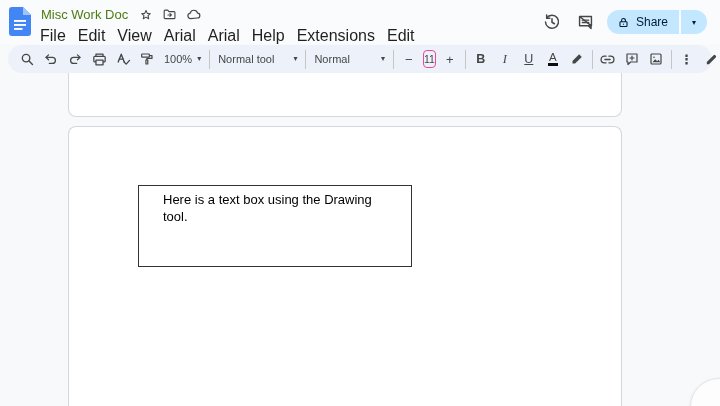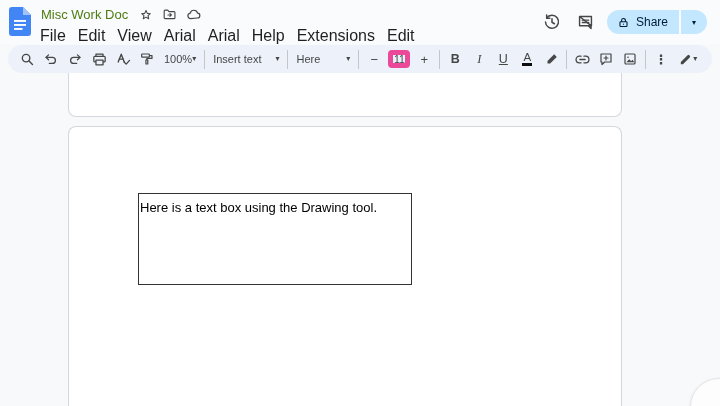--- a/index.html
+++ b/index.html
@@ -21,38 +21,38 @@
   .header-right { position:absolute; top:9px; right:13px; display:flex; align-items:center; gap:8px; }
   .hdr-iconbtn { width:26px; height:26px; display:flex; align-items:center; justify-content:center; border-radius:50%; }
   .share-btn { display:flex; align-items:center; height:24px; }
   .share-main { display:flex; align-items:center; gap:6px; height:24px; background:#c2e7ff; border-radius:12px 0 0 12px; padding:0 11px 0 10px; }
   .share-label { font-size:12px; font-weight:500; color:#001d35; }
   .share-caret { width:26px; height:24px; margin-left:2px; background:#c2e7ff; border-radius:0 12px 12px 0; display:flex; align-items:center; justify-content:center; font-size:8px; color:#001d35; }
 
   
   .toolbar { position:absolute; top:45px; left:8px; width:704px; height:28px; background:#edf2fa; border-radius:14px; display:flex; align-items:center; padding:0 7px; }
   .tb-btn { min-width:24px; height:24px; display:flex; align-items:center; justify-content:center; border-radius:4px; flex:0 0 auto; }
-  .tb-txtbtn { height:24px; display:flex; align-items:center; padding:0 5px; border-radius:4px; flex:0 0 auto; }
+  .tb-txtbtn { height:24px; display:flex; align-items:center; gap:5px; padding:0 5px; border-radius:4px; flex:0 0 auto; }
   .tb-label { font-size:11px; color:#444746; white-space:nowrap; }
   .caret { font-size:8px; color:#444746; line-height:1; }
   .tb-div { width:1px; height:19px; background:#c4c7c5; margin:0 3px; flex:0 0 auto; }
-  .size-box { width:22px; height:18px; border:5px solid #ec4899; border-radius:4px; display:flex; align-items:center; justify-content:center; font-size:10.5px; color:#444746; margin:0 2px; }
+  .size-box { width:22px; height:18px; border:1px solid #ec4899; border-radius:4px; display:flex; align-items:center; justify-content:center; font-size:10.5px; color:#444746; margin:0 2px; }
   .glyph { font-size:13px; color:#444746; }
   .fmt-b { font-size:12.5px; font-weight:700; color:#444746; }
   .fmt-i { font-size:12.5px; font-style:italic; font-family:"Liberation Serif",serif; color:#444746; }
   .fmt-u { font-size:12.5px; text-decoration:underline; color:#444746; }
   .fmt-a { font-size:11.5px; font-weight:500; color:#444746; border-bottom:3px solid #0e0e0e; line-height:11px; padding:0 1px; }
   .more-glyph { font-size:13px; color:#444746; font-weight:700; }
   .tb-right { display:flex; align-items:center; margin-left:auto; }
 
   
   .canvas { position:absolute; top:73px; left:0; right:0; bottom:0; background:#f8f9fa; }
   .page1 { position:absolute; left:68px; top:0; width:554px; height:44px; background:#fff; border:1px solid #d4d7dd; border-top:none; border-radius:0 0 8px 8px; }
   .page2 { position:absolute; left:68px; top:53px; width:554px; height:300px; background:#fff; border:1px solid #d4d7dd; border-bottom:none; border-radius:8px 8px 0 0; }
-  .textbox { position:absolute; left:69px; top:66px; width:274px; height:92px; border:1px solid #333; padding:6px 1px; }
+  .textbox { position:absolute; left:69px; top:58px; width:274px; height:82px; border:1px solid #333; padding:6px 24px; }
   .textbox-text { font-size:13px; color:#000; line-height:1.3; }
   .fab-partial { position:absolute; right:-28px; bottom:-30px; width:58px; height:58px; border-radius:50%; background:#fdfdfe; border:1px solid #e4e6ea; box-shadow:0 1px 3px rgba(60,64,67,.15); }
 
   svg.ic { display:block; }
 </style>
 </head>
 <body>
 
 <div class="app">
 
@@ -163,26 +163,26 @@
         <path d="M15.5 6.9 h4 v4.3 H11.8 v2"></path>
         <rect x="10.4" y="13.2" width="2.8" height="6.3" rx="0.5"></rect>
       </svg>
     </span>
     <span class="tb-txtbtn">
       <span class="tb-label">100%</span>
       <span class="caret">▾</span>
     </span>
     <span class="tb-div"></span>
     <span class="tb-txtbtn">
-      <span class="tb-label">Insert text</span>
+      <span class="tb-label">Normal tool</span>
       <span class="caret" style="margin-left:14px">▾</span>
     </span>
     <span class="tb-div"></span>
     <span class="tb-txtbtn">
-      <span class="tb-label">Here</span>
+      <span class="tb-label">Normal</span>
       <span class="caret" style="margin-left:26px">▾</span>
     </span>
     <span class="tb-div"></span>
     <span class="tb-btn">
       <span class="glyph">−</span>
     </span>
     <span class="size-box">11</span>
     <span class="tb-btn">
       <span class="glyph">+</span>
     </span>

